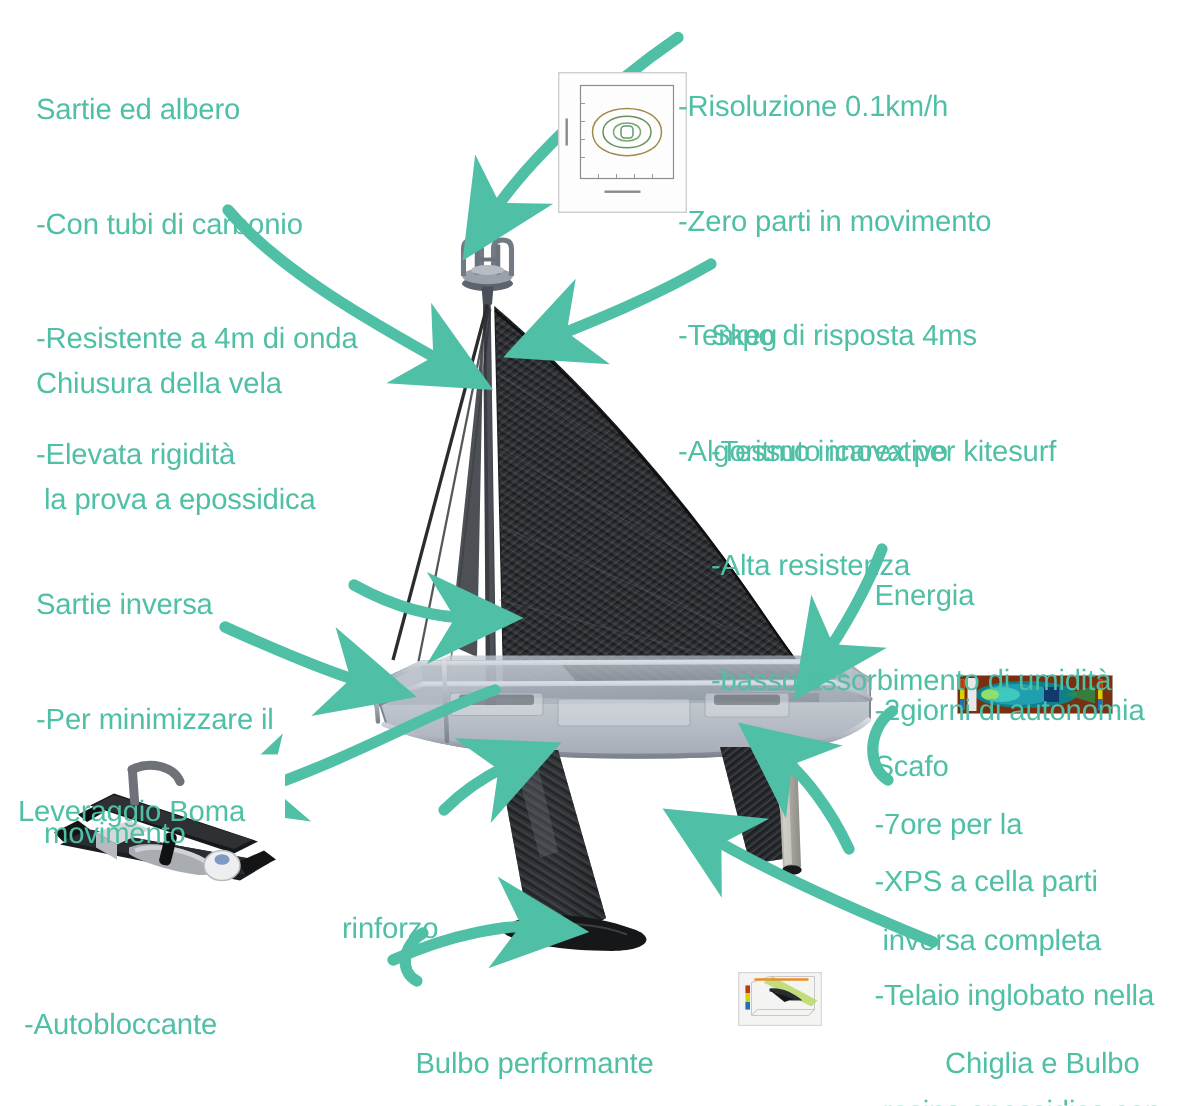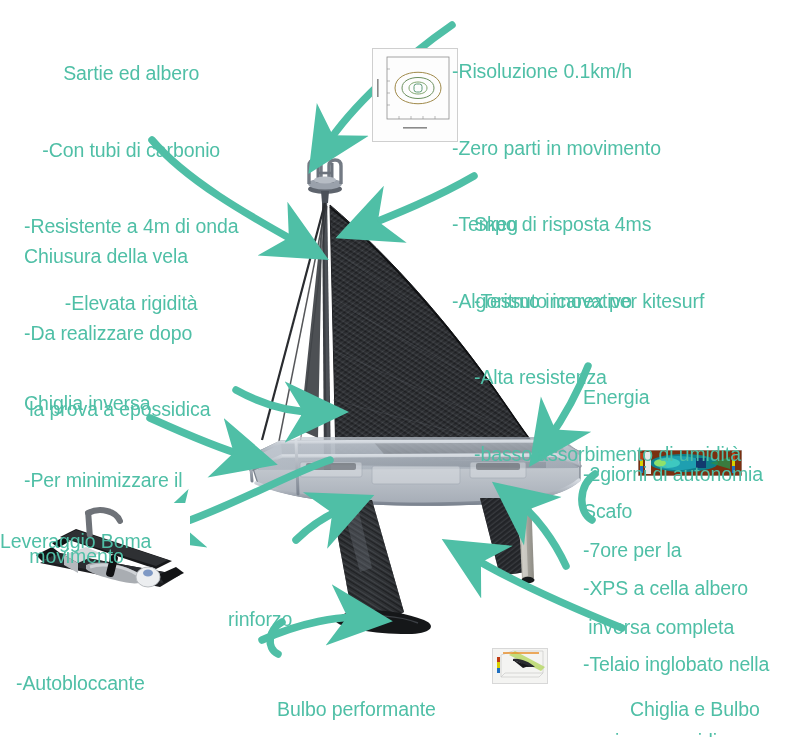--- a/index.html
+++ b/index.html
@@ -319,21 +319,21 @@
 
       <path d="M34 52 L56 44 L70 50 L48 60 Z" fill="#d5d8db"></path>
       <path d="M34 52 L48 60 L48 70 L34 62 Z" fill="#b6babe"></path>
 
       <rect x="78" y="52" width="8" height="22" rx="3" fill="#101113" transform="rotate(14 82 63)"></rect>
 
       <path d="M22 40 L34 34 L40 38 L28 45 Z" fill="#0f1012"></path>
     </svg>
   </div>
 
-  <div class="ann" style="left:24px;top:10px;text-align:center;">
+  <div class="ann" style="left:24px;top:10px;">
     <span class="hd">Sartie ed albero</span>
     <span class="li">-Con tubi di carbonio</span>
     <span class="li">-Resistente a 4m di onda</span>
     <span class="li">-Elevata rigidità</span>
   </div>
 
   <div class="ann" style="left:452px;top:8px;">
     <span class="li">-Risoluzione 0.1km/h</span>
     <span class="li">-Zero parti in movimento</span>
     <span class="li">-Tempo di risposta 4ms</span>
@@ -342,44 +342,43 @@
 
   <div class="ann" style="left:474px;top:161px;">
     <span class="hd">Skeg</span>
     <span class="li">-Tessuto icarex per kitesurf</span>
     <span class="li">-Alta resistenza</span>
     <span class="li">-basso assorbimento di umidità</span>
   </div>
 
   <div class="ann" style="left:24px;top:193px;">
     <span class="hd">Chiusura della vela</span>
-    <span class="li">-Da realizzare dopo</span>
     <span class="li"> la prova a epossidica</span>
   </div>
 
   <div class="ann" style="left:24px;top:340px;">
-    <span class="hd">Chiglia inversa</span>
+    <span class="hd">Sartie inversa</span>
     <span class="li">-Per minimizzare il</span>
     <span class="li"> movimento</span>
   </div>
 
   <div class="ann" style="left:583px;top:334px;">
     <span class="hd">Energia</span>
     <span class="li">-2giorni di autonomia</span>
     <span class="li">-7ore per la</span>
     <span class="li"> inversa completa</span>
   </div>
 
-  <div class="ann" style="left:0;top:478px;">
+  <div class="ann" style="left:12px;top:478px;">
     <span class="hd">Leveraggio Boma</span>
   </div>
 
   <div class="ann" style="left:583px;top:448px;">
     <span class="hd">Scafo</span>
-    <span class="li">-XPS a cella albero</span>
+    <span class="li">-XPS a cella parti</span>
     <span class="li">-Telaio inglobato nella</span>
     <span class="li"> resina epossidica con</span>
     
   </div>
 
   <div class="ann" style="left:228px;top:556px;">
     <span class="li">rinforzo</span>
   </div>
 
   <div class="ann" style="left:16px;top:620px;">

